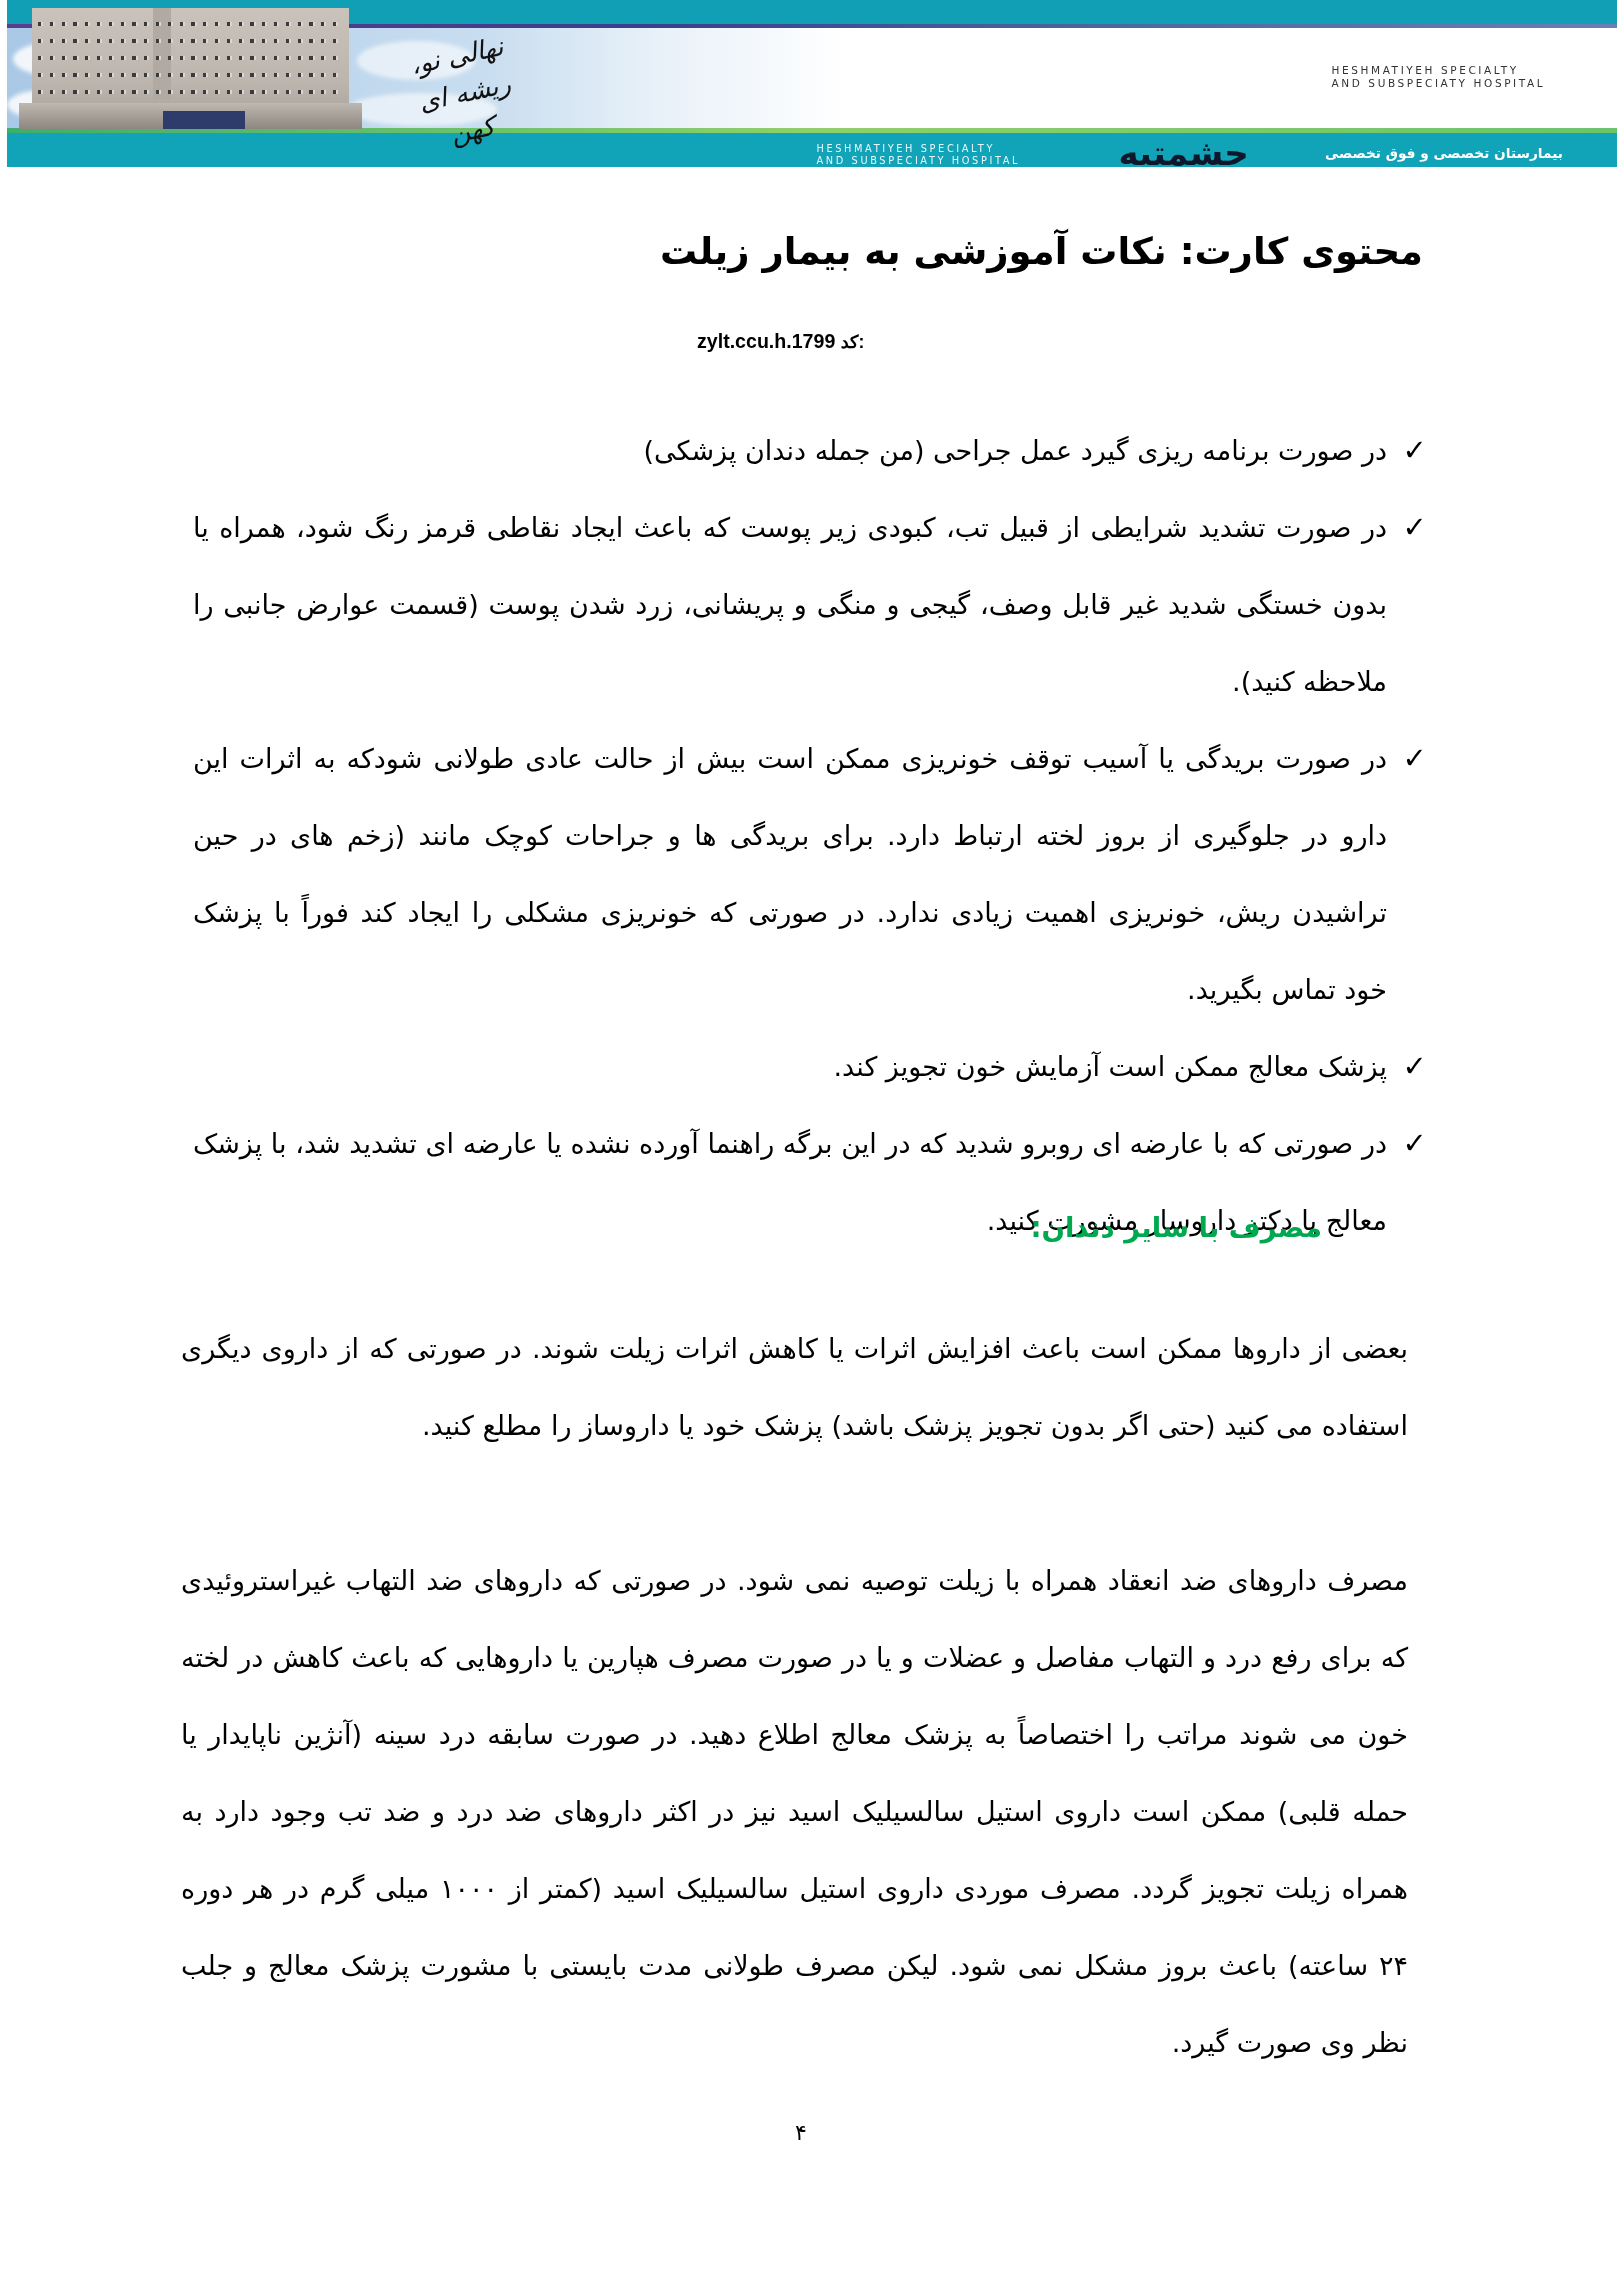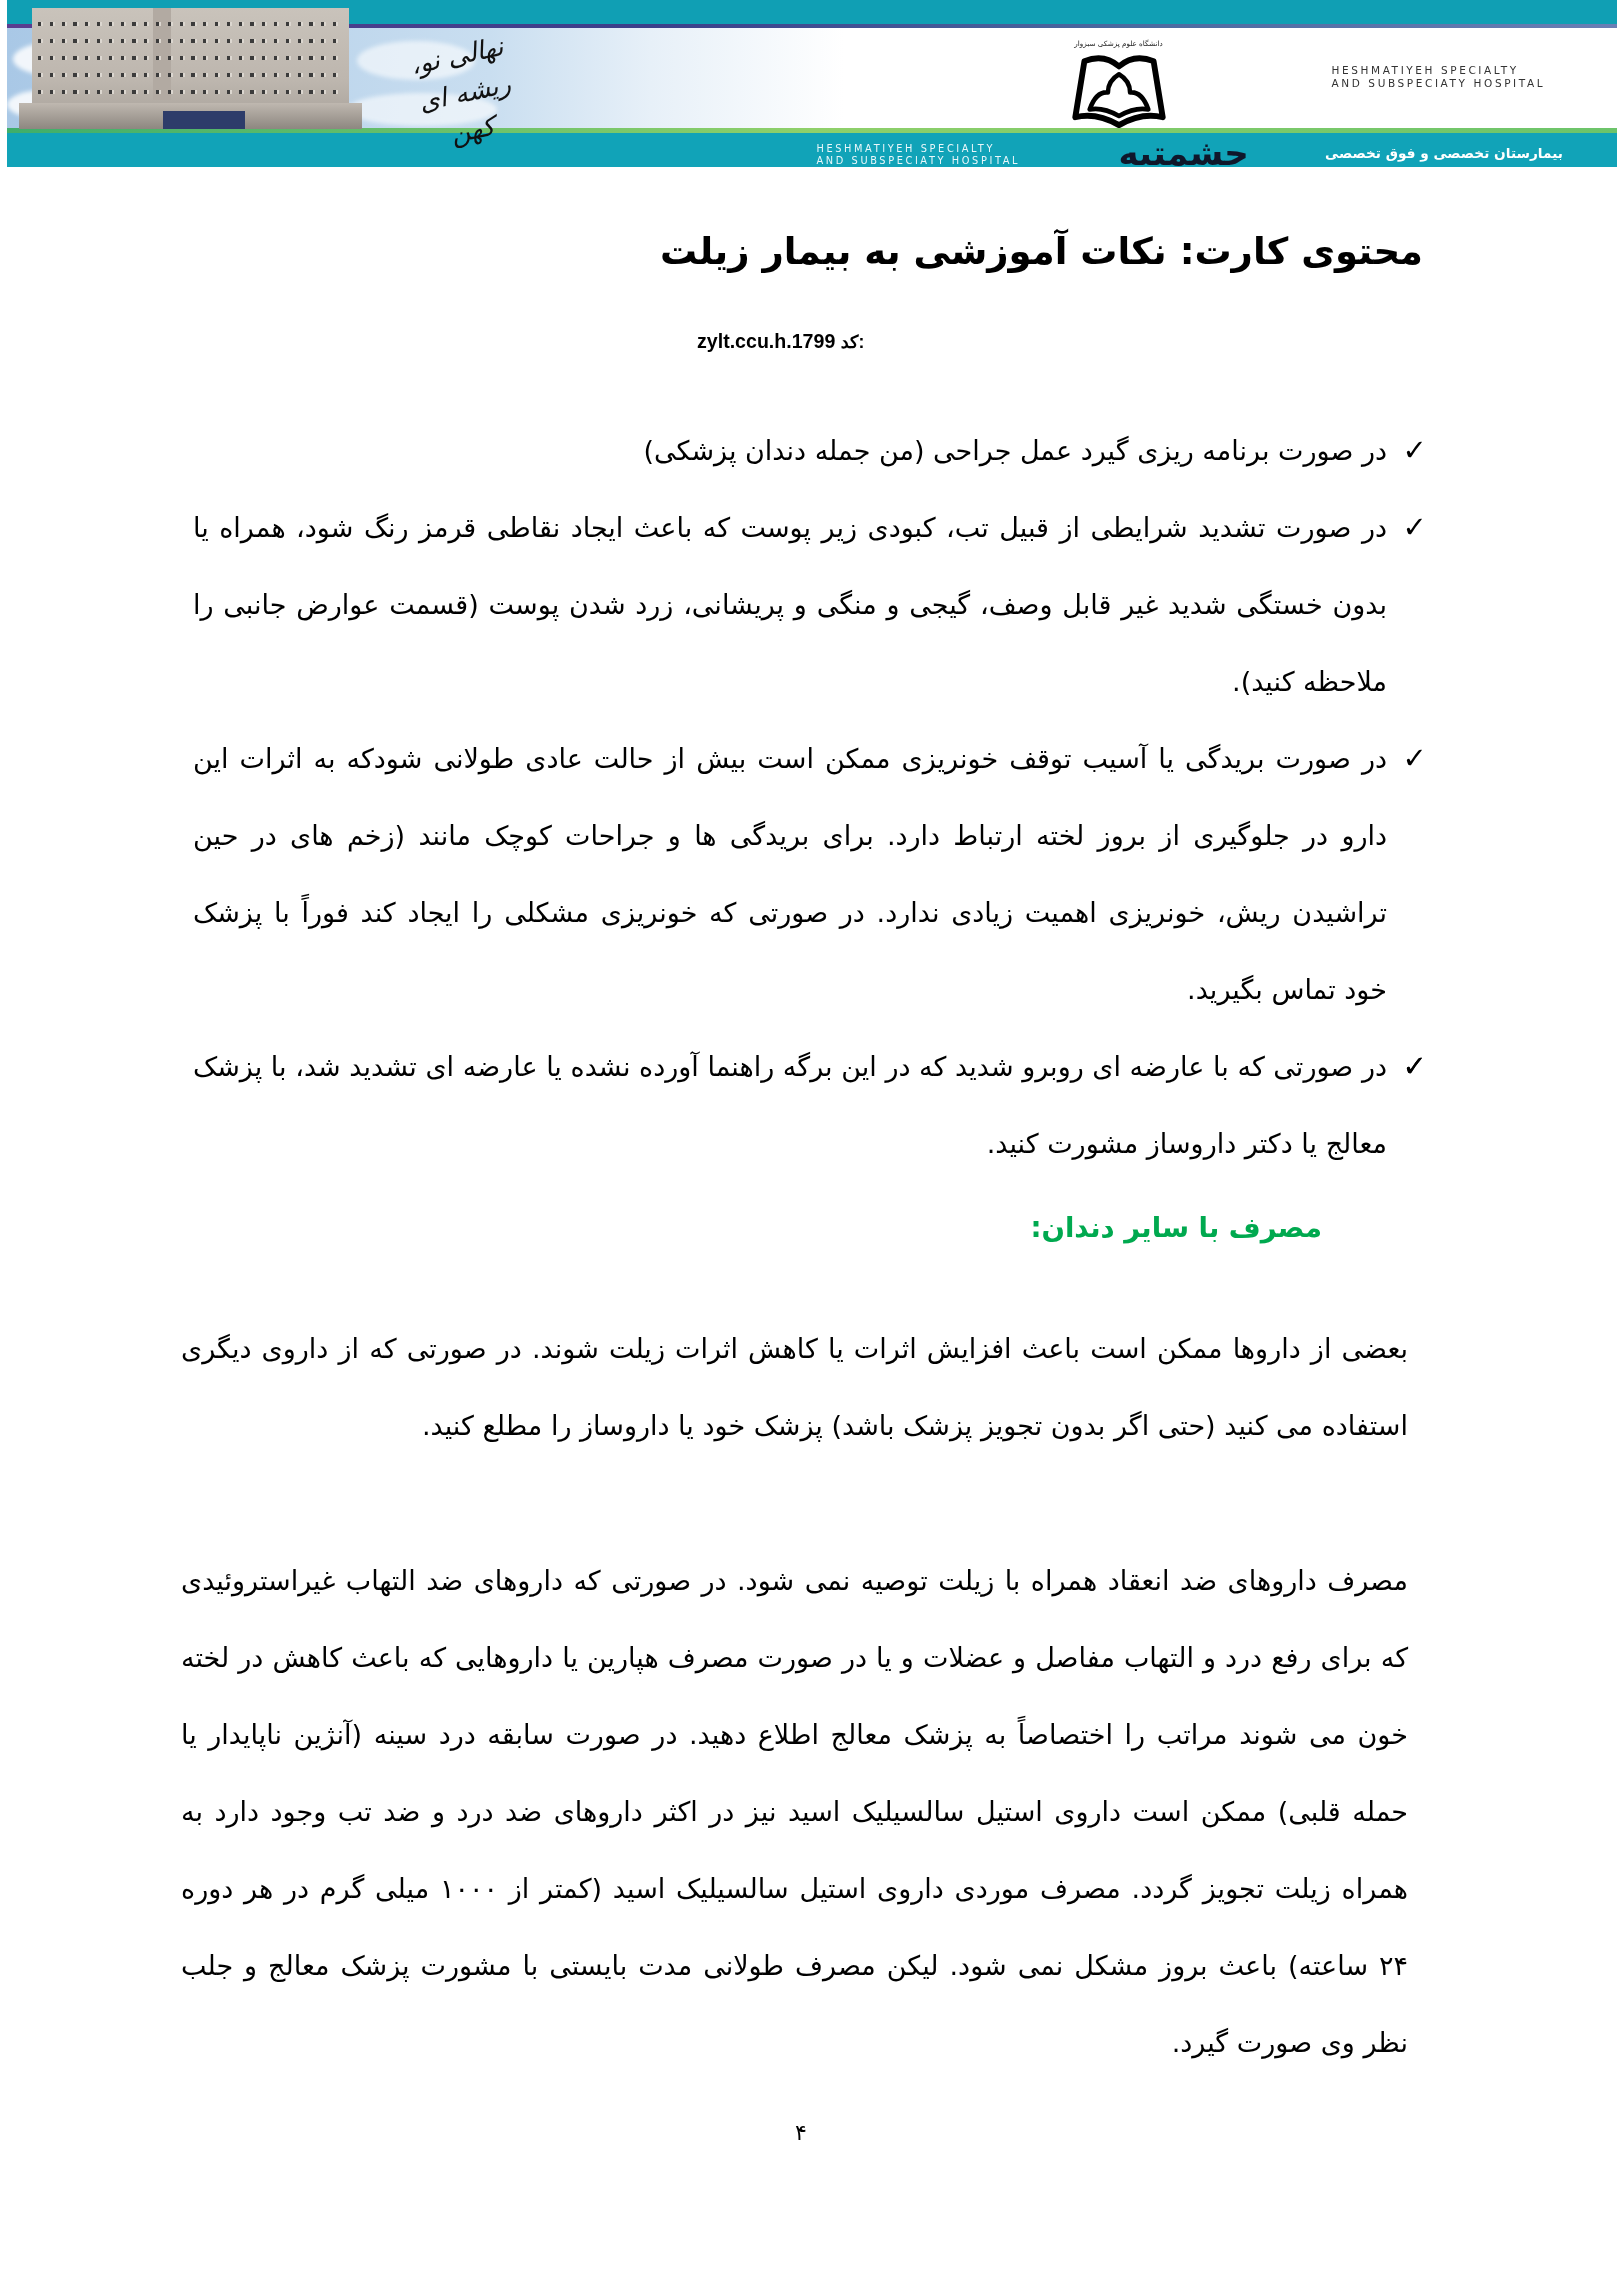--- a/index.html
+++ b/index.html
@@ -91,27 +91,20 @@
     <div class="floor" style="top:82px"></div>
     <div class="base"></div>
     <div class="entrance"></div>
   </div>
 
   <div class="slogan">
     <div>نهالی نو،</div>
     <div>ریشه ای کهن</div>
   </div>
 
-  <div class="logo-wrap">
-    <div class="logo-caption">دانشگاه علوم پزشکی سبزوار</div>
-    <svg class="logo-svg" width="98" height="77" viewBox="0 0 150 118">
-      <path d="M8 100 L22 14 Q52 2 75 22 Q98 2 128 14 L142 100 Q110 92 75 112 Q40 92 8 100 Z" fill="none" stroke="#000" stroke-width="9" stroke-linejoin="round"></path>
-      <path d="M30 88 Q40 60 58 62 Q58 44 75 34 Q92 44 92 62 Q110 60 120 88 Q100 84 75 98 Q50 84 30 88 Z" fill="none" stroke="#000" stroke-width="7" stroke-linejoin="round"></path>
-    </svg>
-  </div>
 
   <div class="hosp-en-top">
     <div>HESHMATIYEH  SPECIALTY</div>
     <div>AND SUBSPECIATY HOSPITAL</div>
   </div>
   <div class="hosp-en-bottom">
     <div>HESHMATIYEH  SPECIALTY</div>
     <div>AND SUBSPECIATY HOSPITAL</div>
   </div>
   <div class="hosp-brand">حشمتیه</div>
@@ -132,20 +125,21 @@
   <li>
     <span class="check">✓</span>
     <span>در صورت تشدید شرایطی از قبیل تب، کبودی زیر پوست که باعث ایجاد نقاطی قرمز رنگ شود، همراه یا بدون خستگی شدید غیر قابل وصف، گیجی و منگی و پریشانی، زرد شدن پوست (قسمت عوارض جانبی را ملاحظه کنید).</span>
   </li>
   <li>
     <span class="check">✓</span>
     <span>در صورت بریدگی یا آسیب توقف خونریزی ممکن است بیش از حالت عادی طولانی شودکه به اثرات این دارو در جلوگیری از بروز لخته ارتباط دارد. برای بریدگی ها و جراحات کوچک مانند (زخم های در حین تراشیدن ریش، خونریزی اهمیت زیادی ندارد. در صورتی که خونریزی مشکلی را ایجاد کند فوراً با پزشک خود تماس بگیرید.</span>
   </li>
   <li>
     <span class="check">✓</span>
+    <span>پزشک معالج ممکن است آزمایش خون تجویز کند.</span>
   </li>
   <li>
     <span class="check">✓</span>
     <span>در صورتی که با عارضه ای روبرو شدید که در این برگه راهنما آورده نشده یا عارضه ای تشدید شد، با پزشک معالج یا دکتر داروساز مشورت کنید.</span>
   </li>
 </ul>
 
 <div class="section-heading">مصرف با سایر دندان:</div>
 
 <p class="para para-1">بعضی از داروها ممکن است باعث افزایش اثرات یا کاهش اثرات زیلت شوند. در صورتی که از داروی دیگری استفاده می کنید (حتی اگر بدون تجویز پزشک باشد) پزشک خود یا داروساز را مطلع کنید.</p>

